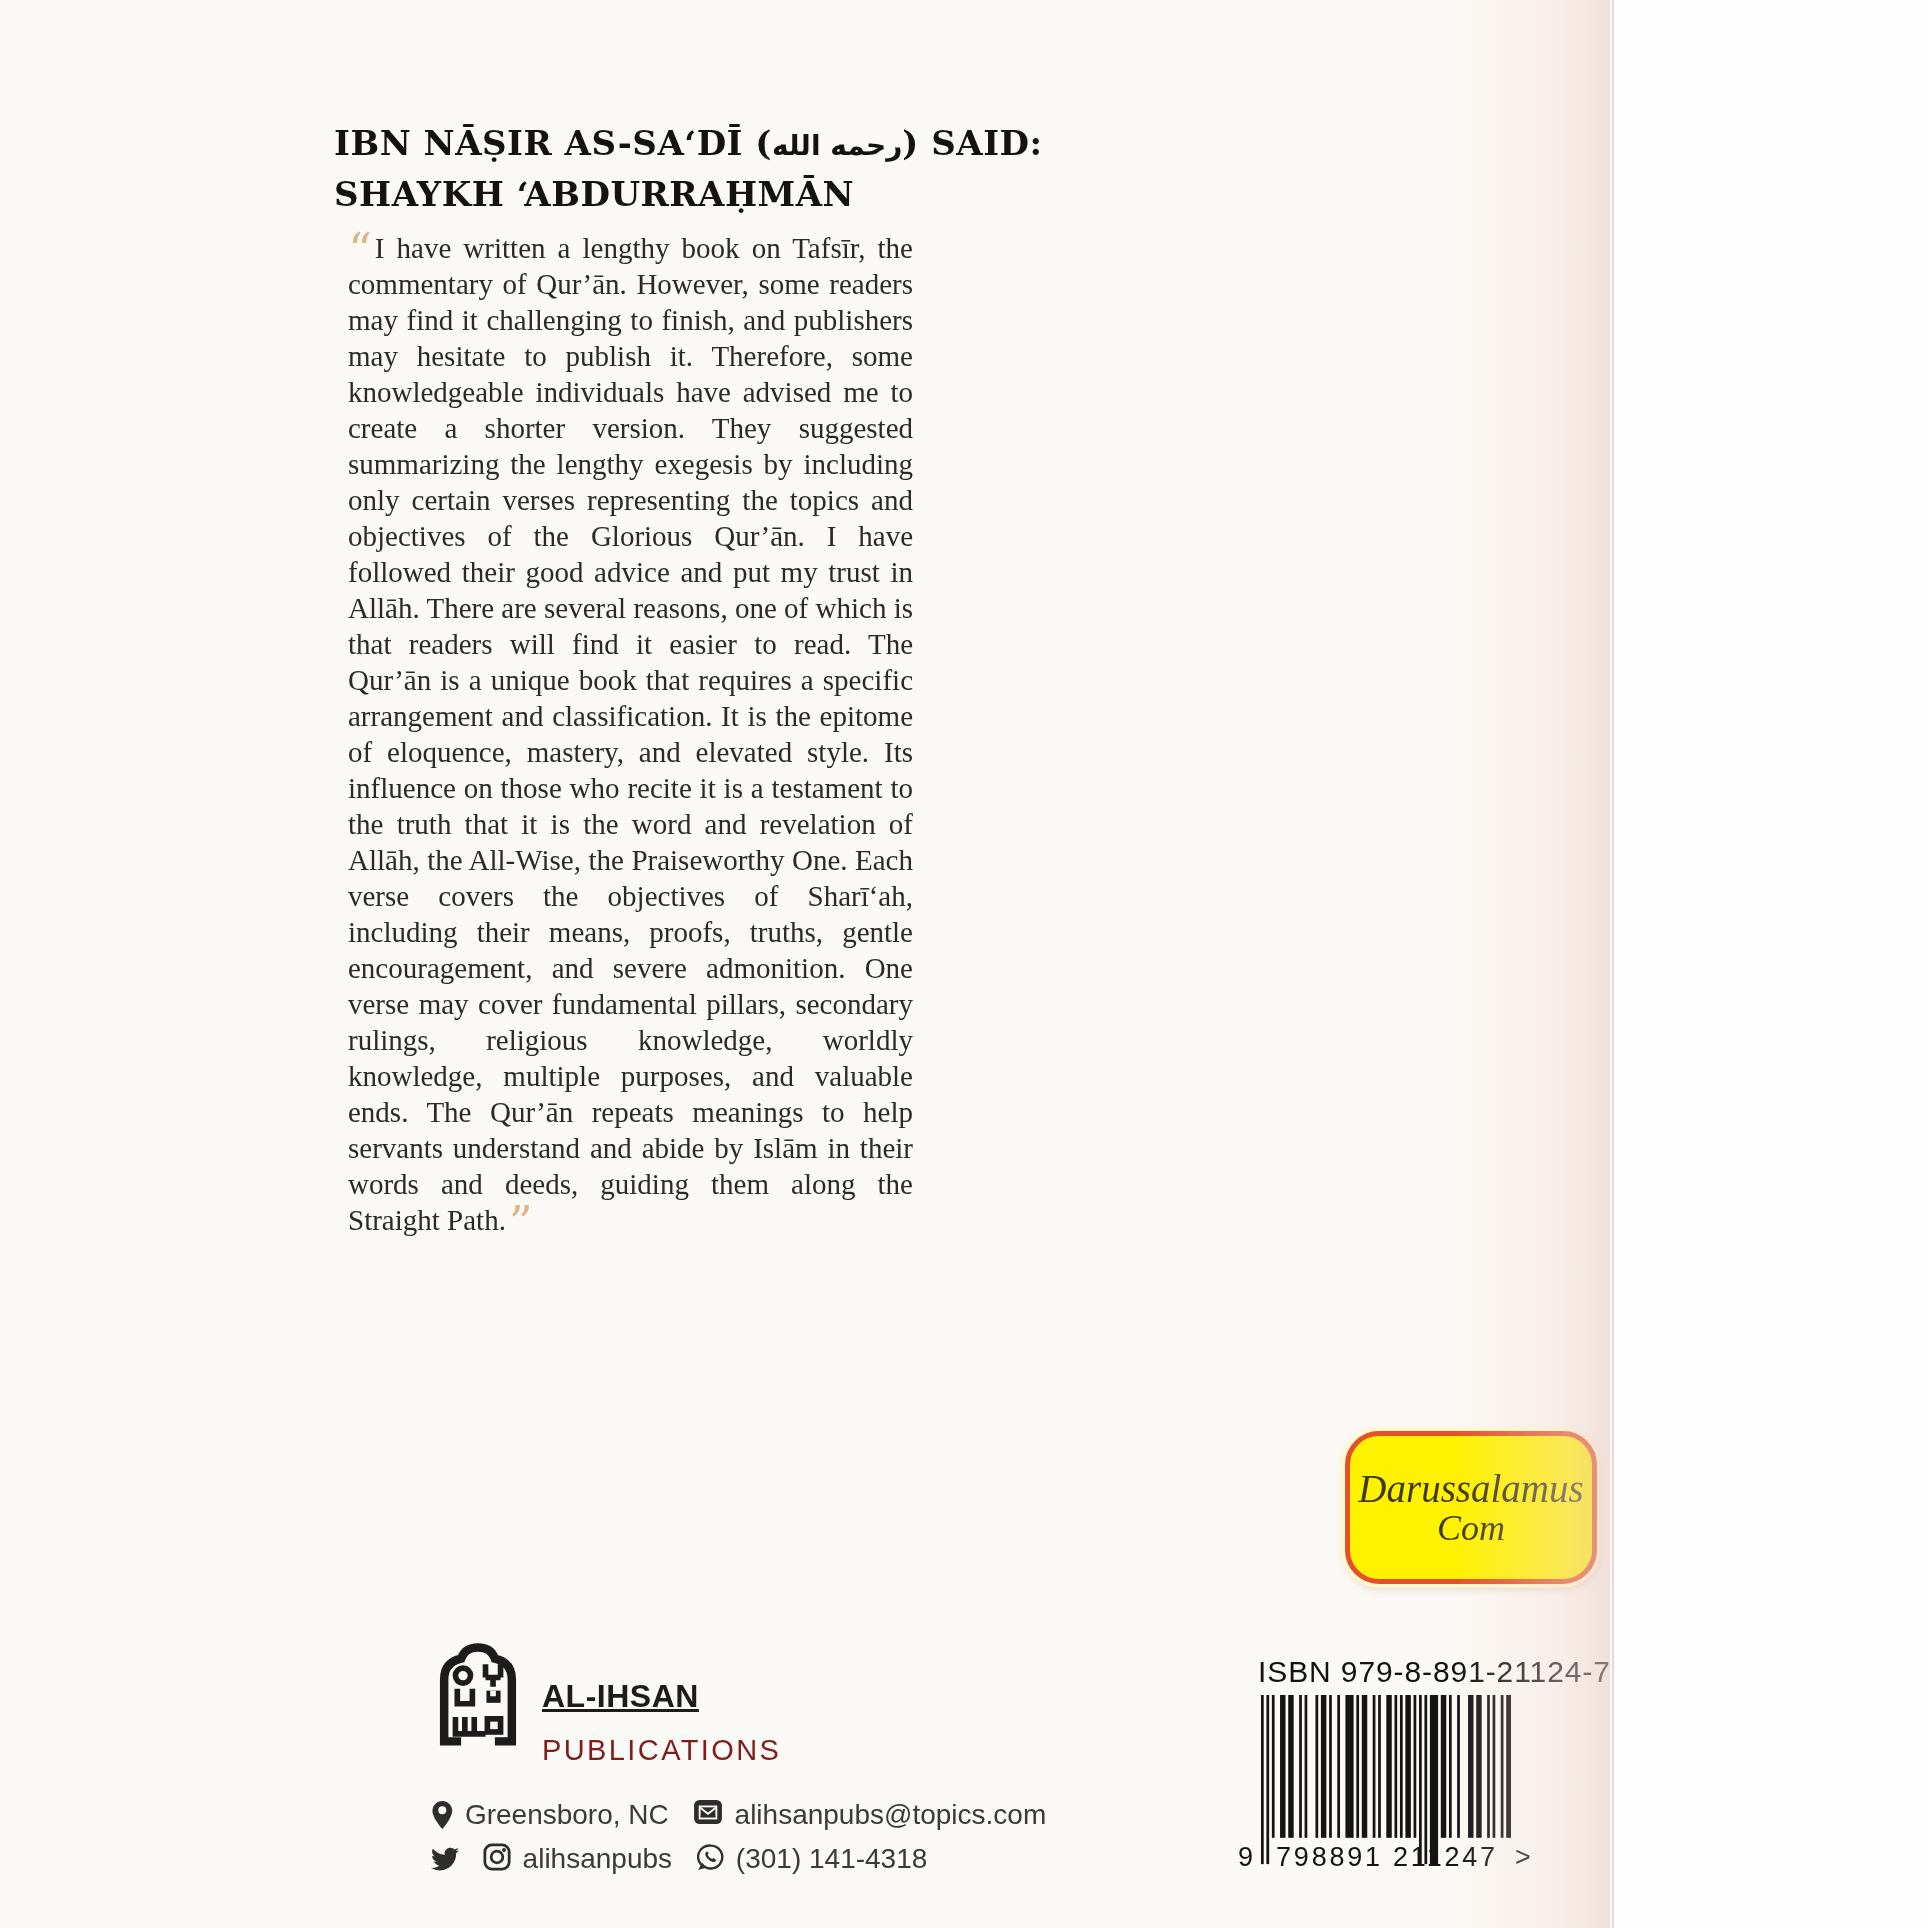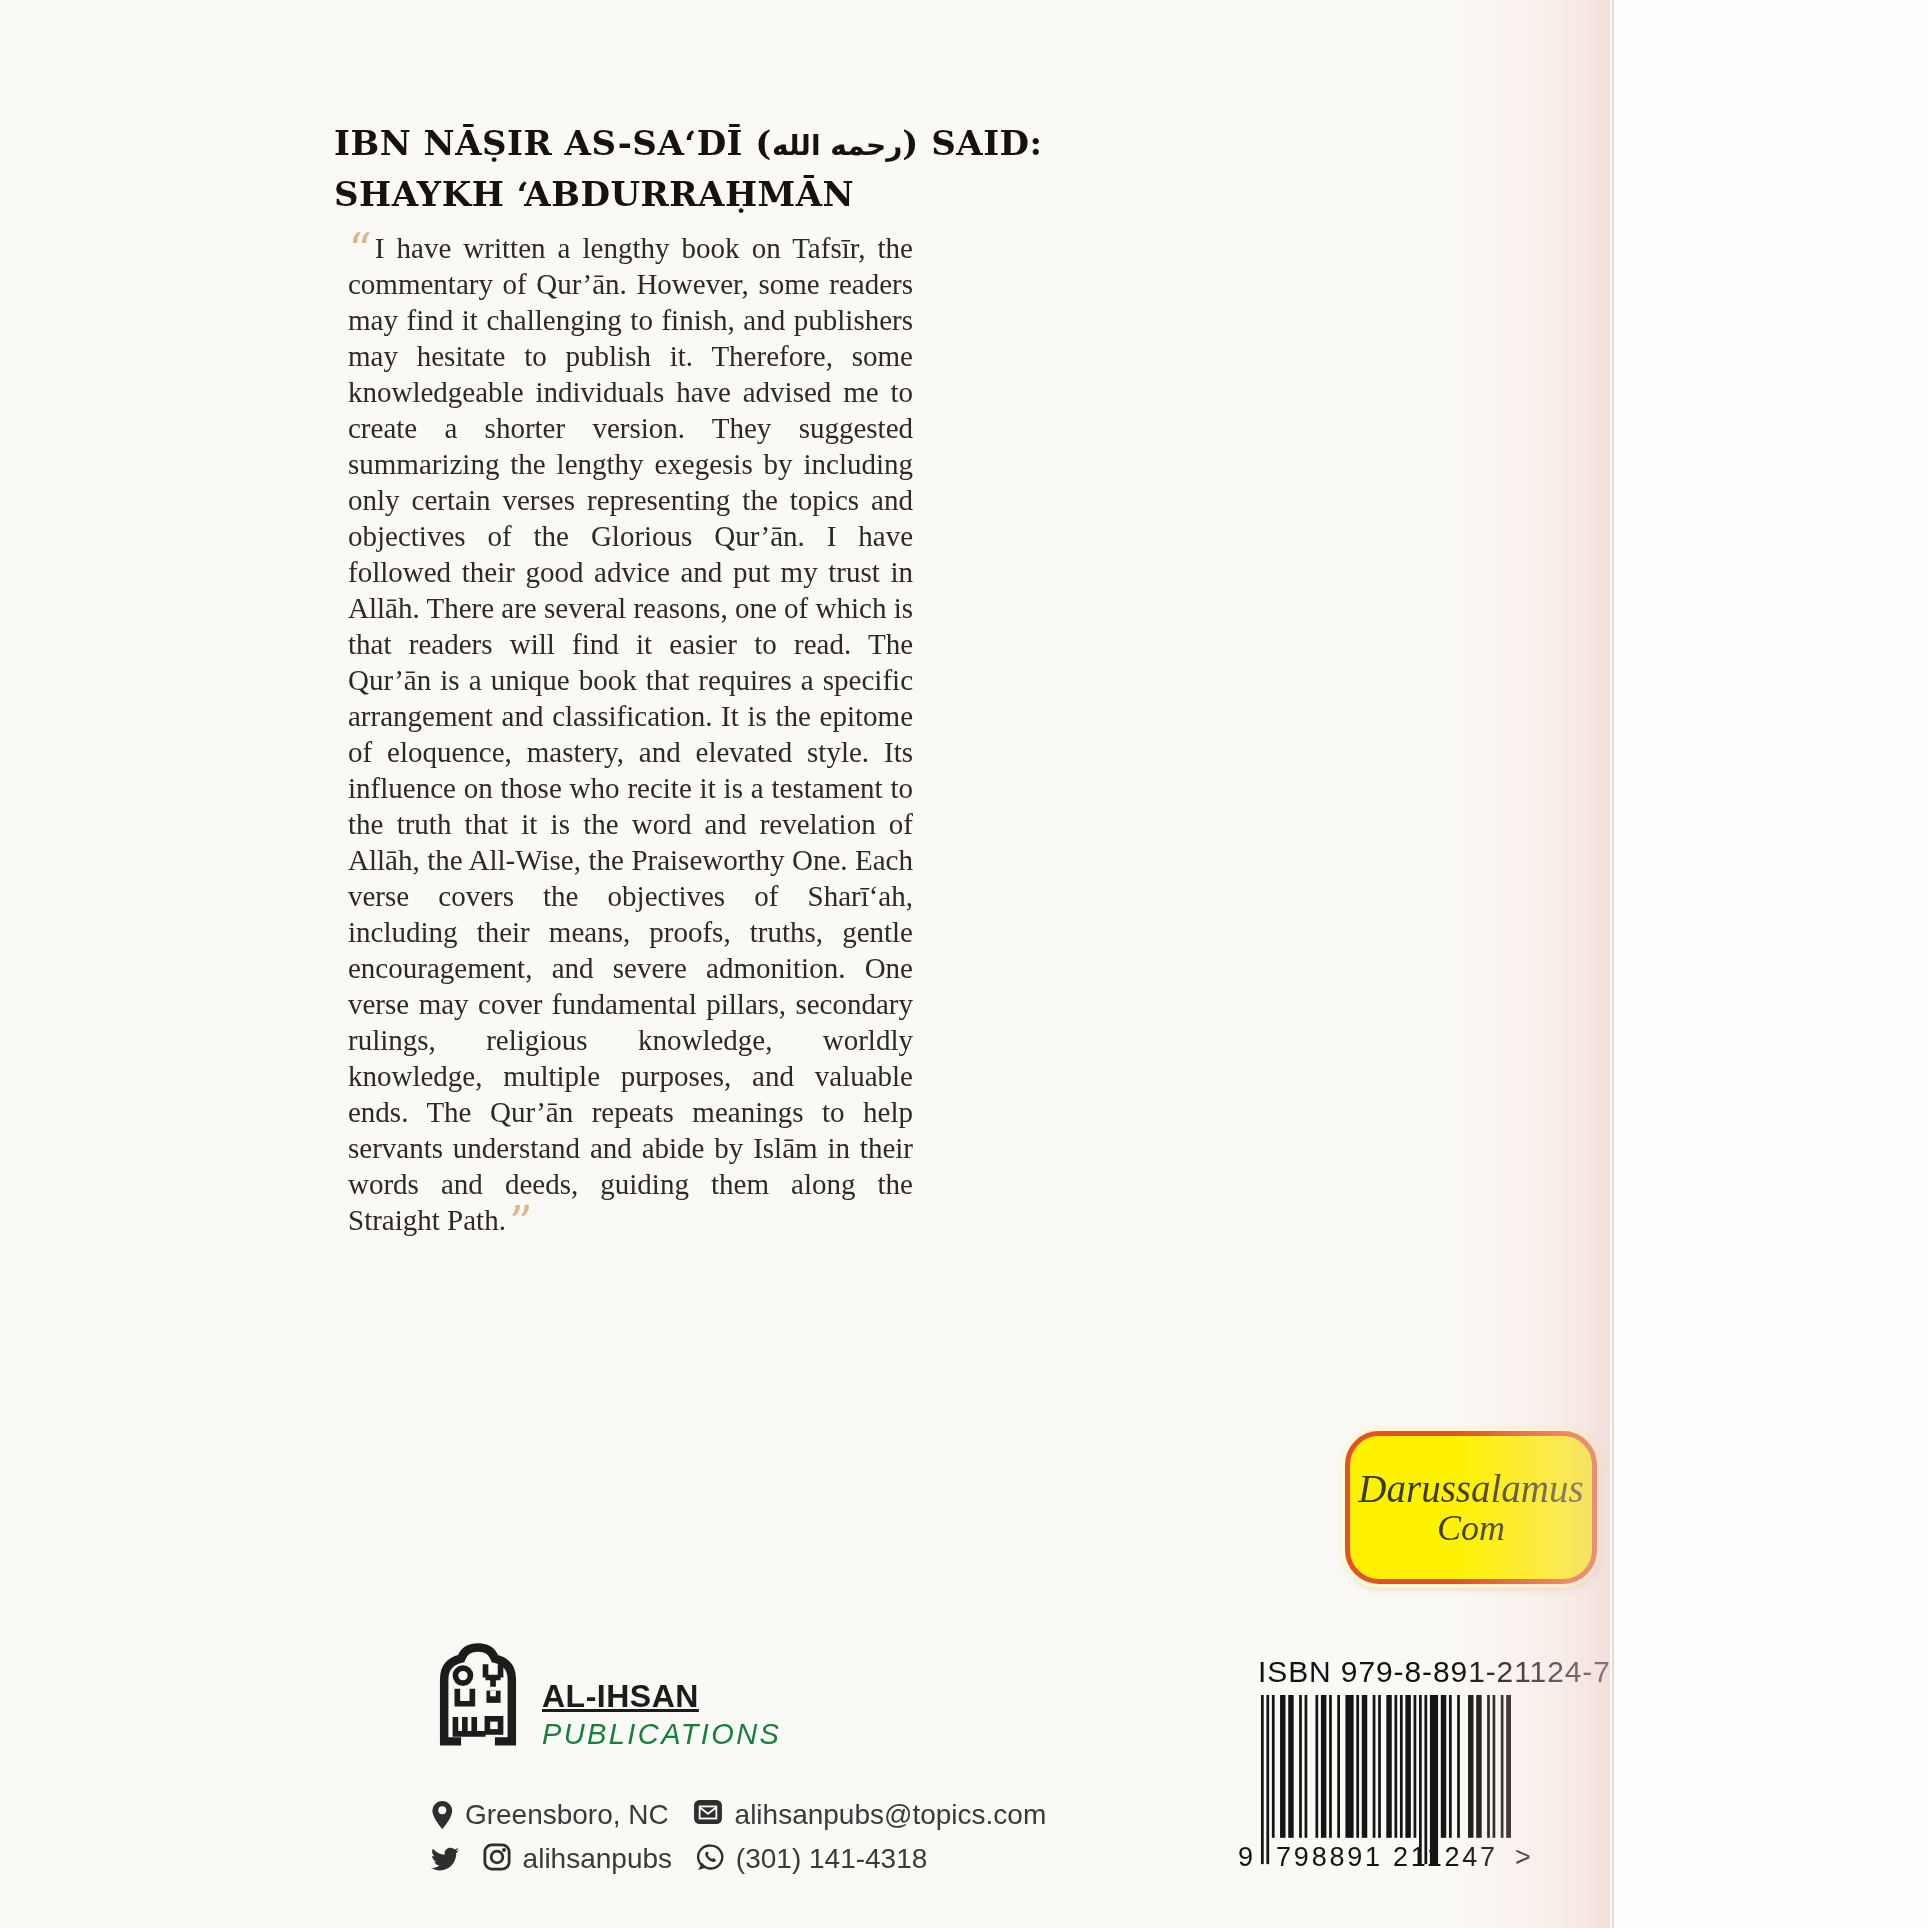--- a/index.html
+++ b/index.html
@@ -31,21 +31,21 @@
     box-shadow:0 0 0 3.8px rgba(255,252,205,0.9),1.9px 3.8px 9.4px rgba(190,120,80,0.35);
     display:flex;flex-direction:column;align-items:center;justify-content:center;
     font-family:"Liberation Serif",serif;font-style:italic;color:#3e3a15;}
   .sticker .l1{font-size:39px;line-height:41px;}
   .sticker .l2{font-size:36px;line-height:38px;}
 
   
   .publisher{position:absolute;left:431px;top:1638px;display:flex;align-items:flex-start;}
   .pub-text{margin-left:17px;margin-top:41px;color:#1c1c1c;}
   .pub-name{font-size:32px;font-weight:bold;letter-spacing:0.5px;line-height:34px;text-decoration:underline;}
-  .pub-div{font-size:29px;font-weight:400;letter-spacing:2.4px;color:#15803d;line-height:36px;margin-top:3px;font-style:italic;}
+  .pub-div{font-size:29px;font-weight:400;letter-spacing:2.4px;color:#7f1d1d;line-height:36px;margin-top:19px;}
 
   
   .contact{position:absolute;left:431px;top:1795px;color:#3a3a3a;font-size:28px;}
   .c-row{display:flex;align-items:center;height:40px;}
   .c-row + .c-row{margin-top:4px;}
   .c-item{display:flex;margin-right:24.5px;}
   .c-item .ic{margin-right:11.3px;display:inline-flex;}
 
   
   .isbn-label{position:absolute;left:1258px;top:1655px;font-size:30px;color:#121212;letter-spacing:0.9px;}

